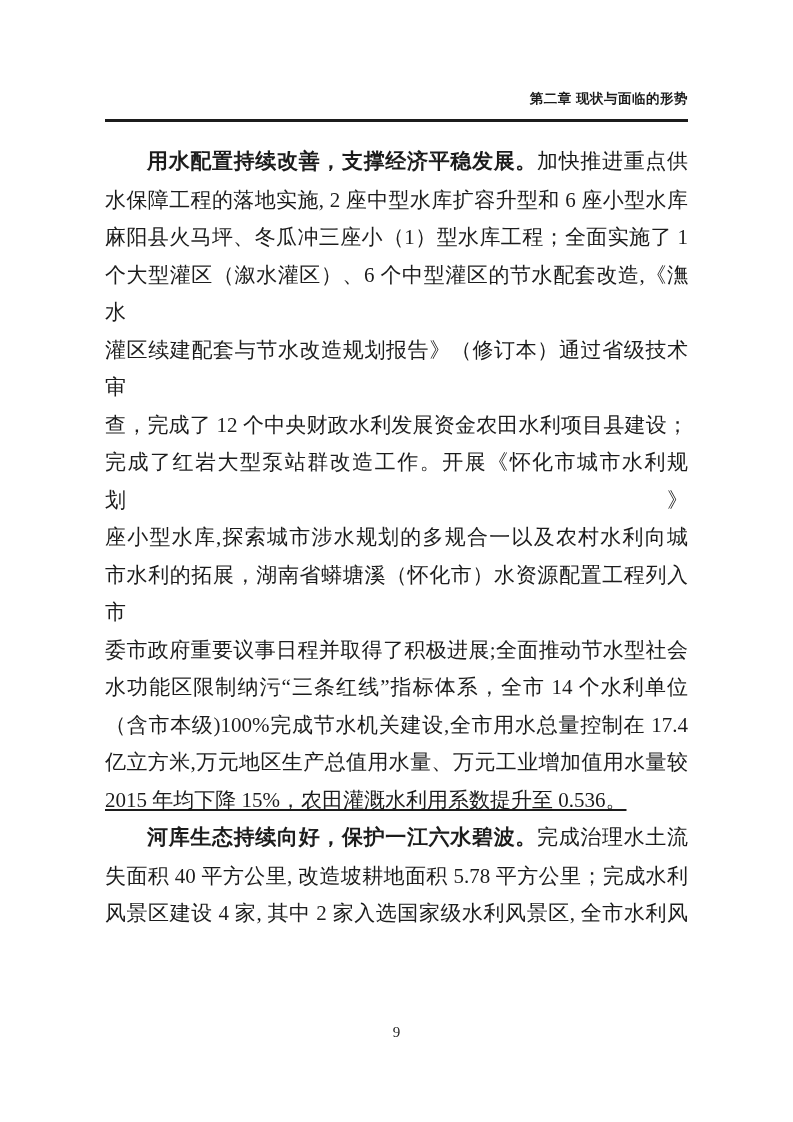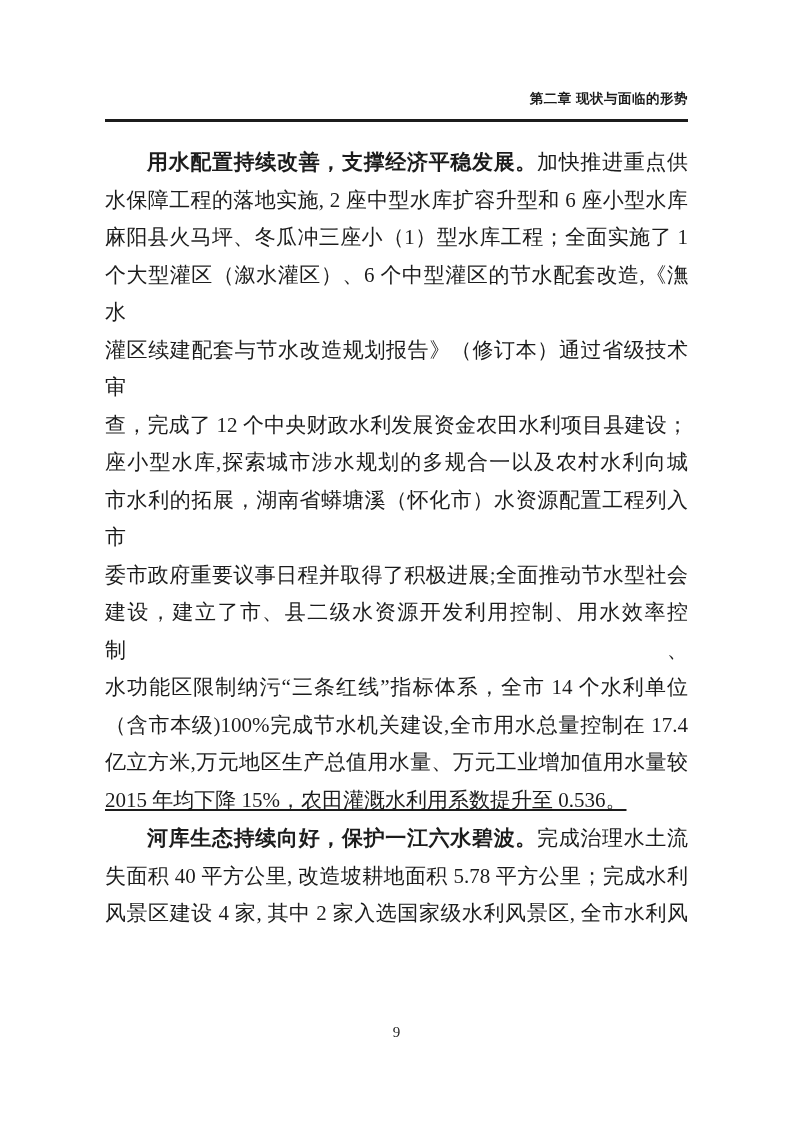--- a/index.html
+++ b/index.html
@@ -51,21 +51,21 @@
       white-space: normal;
     }
     .text-line.indent {
       text-indent: 42px;
     }
     .text-line.end {
       text-align-last: left;
       text-decoration: underline;
     }
     .lead {
-      font-family: Liberation Sans, sans-serif;
+      font-family: Liberation Mono, monospace;
       font-weight: bold;
       margin-top: 24px;
     }
     .page-number {
       position: absolute;
       top: 1024px;
       left: 0;
       width: 793px;
       text-align: center;
       font-size: 15px;
@@ -81,24 +81,24 @@
 
   <div class="header-rule"></div>
 
   <section class="content" id="document-content">
       <div class="text-line indent"><span class="lead">用水配置持续改善，支撑经济平稳发展。</span><span>加快推进重点供</span></div>
       <div class="text-line"><span>水保障工程的落地实施, 2 座中型水库扩容升型和 6 座小型水库</span></div>
       <div class="text-line"><span>麻阳县火马坪、冬瓜冲三座小（1）型水库工程；全面实施了 1</span></div>
       <div class="text-line"><span>个大型灌区（溆水灌区）、6 个中型灌区的节水配套改造,《潕水</span></div>
       <div class="text-line"><span>灌区续建配套与节水改造规划报告》（修订本）通过省级技术审</span></div>
       <div class="text-line"><span>查，完成了 12 个中央财政水利发展资金农田水利项目县建设；</span></div>
+      <div class="text-line"><span>完成了红岩大型泵站群改造工作。开展《怀化市城市水利规划》</span></div>
       <div class="text-line"><span>座小型水库,探索城市涉水规划的多规合一以及农村水利向城</span></div>
       <div class="text-line"><span>市水利的拓展，湖南省蟒塘溪（怀化市）水资源配置工程列入市</span></div>
       <div class="text-line"><span>委市政府重要议事日程并取得了积极进展;全面推动节水型社会</span></div>
-      <div class="text-line"><span>建设，建立了市、县二级水资源开发利用控制、用水效率控制、</span></div>
       <div class="text-line"><span>水功能区限制纳污“三条红线”指标体系，全市 14 个水利单位</span></div>
       <div class="text-line"><span>（含市本级)100%完成节水机关建设,全市用水总量控制在 17.4</span></div>
       <div class="text-line"><span>亿立方米,万元地区生产总值用水量、万元工业增加值用水量较</span></div>
       <div class="text-line end"><span>2015 年均下降 15%，农田灌溉水利用系数提升至 0.536。</span></div>
       <div class="text-line indent"><span class="lead">河库生态持续向好，保护一江六水碧波。</span><span>完成治理水土流</span></div>
       <div class="text-line"><span>失面积 40 平方公里, 改造坡耕地面积 5.78 平方公里；完成水利</span></div>
       <div class="text-line"><span>风景区建设 4 家, 其中 2 家入选国家级水利风景区, 全市水利风</span></div>
       <div class="text-line"></div>
     </section>
 

